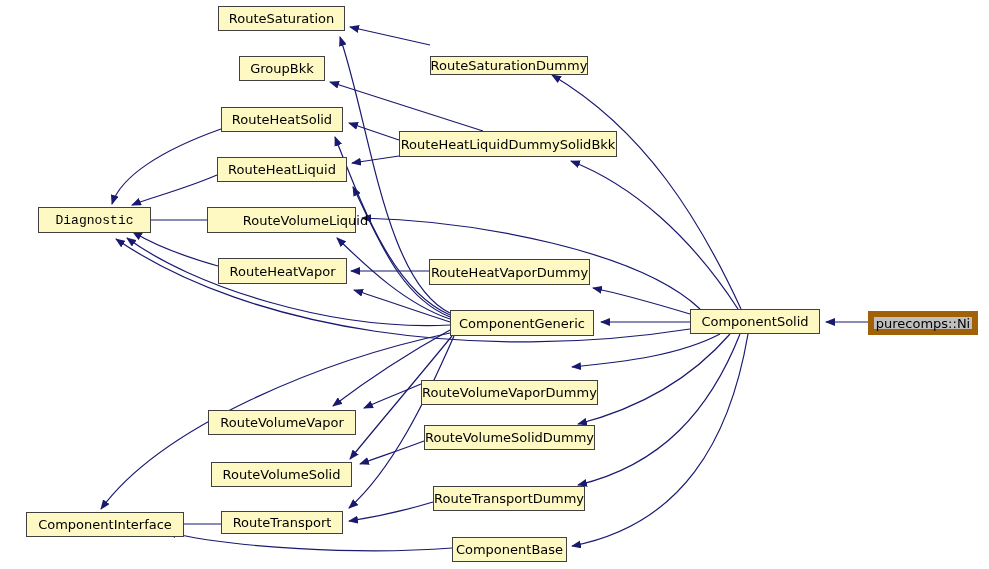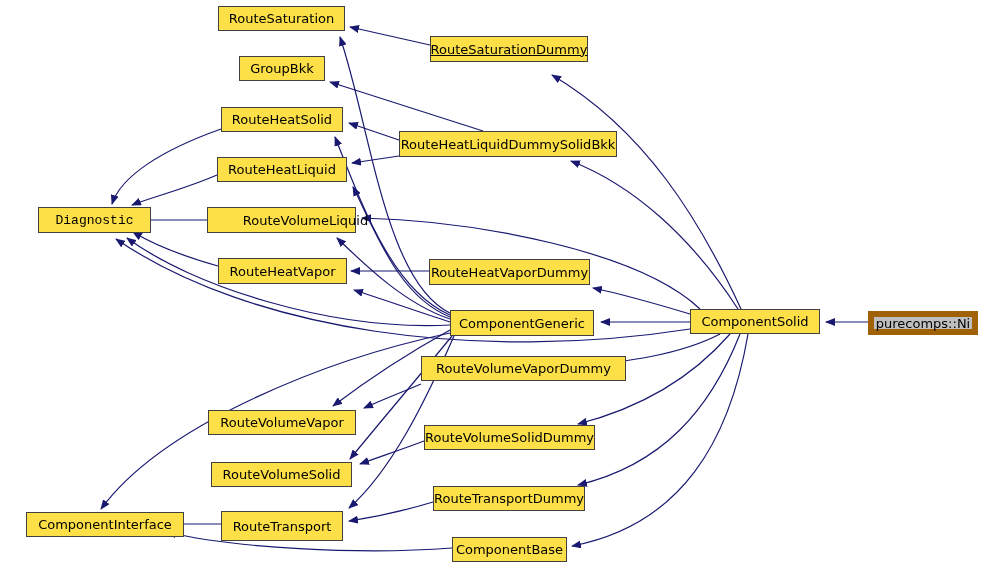--- a/index.html
+++ b/index.html
@@ -10,21 +10,21 @@
     font-family:"DejaVu Sans","Liberation Sans",sans-serif;
     overflow:hidden;
   }
   #edge-layer{position:absolute;left:0;top:0;width:989px;height:569px;}
   .edge{fill:none;stroke-width:1.2px;}
   .node{
     position:absolute;
     display:flex;align-items:center;justify-content:center;
     box-sizing:border-box;
     border:1px solid #404040;
-    background:#fde047;
+    background:#fef9c3;
     font-size:13px;color:#000000;
     white-space:nowrap;
     cursor:pointer;
   }
   .node.highlighted{
     background:#bfbfbf;
     border:6px solid #a16207;
     cursor:default;
   }
 </style>
@@ -73,21 +73,21 @@
         <path d="M217,175 C182,190 149,198 132,205" class="edge" stroke="#191970" marker-end="url(#arrow)"></path>
         <path d="M207,220 L133,220" class="edge" stroke="#191970" marker-end="url(#arrow)"></path>
         <path d="M218,266 C186,257 156,246 133,232" class="edge" stroke="#191970" marker-end="url(#arrow)"></path>
         <path d="M221,524 L166,524" class="edge" stroke="#191970" marker-end="url(#arrow)"></path>
       </g>
   </svg>
   <div>
       <div class="node" style="left: 218px; top: 6px; width: 127px; height: 25px;">
         <span>RouteSaturation</span>
       </div>
-      <div class="node" style="left: 430px; top: 36px; width: 158px; height: 26px; text-decoration: underline;">
+      <div class="node" style="left: 430px; top: 56px; width: 158px; height: 19px;">
         <span>RouteSaturationDummy</span>
       </div>
       <div class="node" style="left: 239px; top: 56px; width: 86px; height: 25px;">
         <span>GroupBkk</span>
       </div>
       <div class="node" style="left: 221px; top: 107px; width: 122px; height: 25px;">
         <span>RouteHeatSolid</span>
       </div>
       <div class="node" style="left: 399px; top: 131px; width: 218px; height: 26px;">
         <span>RouteHeatLiquidDummySolidBkk</span>
@@ -109,38 +109,38 @@
       </div>
       <div class="node" style="left: 450px; top: 310px; width: 144px; height: 26px;">
         <span>ComponentGeneric</span>
       </div>
       <div class="node" style="left: 690px; top: 309px; width: 130px; height: 25px;">
         <span>ComponentSolid</span>
       </div>
       <div class="node highlighted" style="left: 868px; top: 311px; width: 110px; height: 24px;">
         <span>purecomps::Ni</span>
       </div>
-      <div class="node" style="left: 421px; top: 356px; width: 205px; height: 25px;">
+      <div class="node" style="left: 421px; top: 380px; width: 177px; height: 25px;">
         <span>RouteVolumeVaporDummy</span>
       </div>
       <div class="node" style="left: 208px; top: 410px; width: 148px; height: 25px;">
         <span>RouteVolumeVapor</span>
       </div>
       <div class="node" style="left: 424px; top: 425px; width: 171px; height: 25px;">
         <span>RouteVolumeSolidDummy</span>
       </div>
       <div class="node" style="left: 211px; top: 462px; width: 141px; height: 25px;">
         <span>RouteVolumeSolid</span>
       </div>
       <div class="node" style="left: 433px; top: 486px; width: 152px; height: 25px;">
         <span>RouteTransportDummy</span>
       </div>
       <div class="node" style="left: 3px; top: 512px; width: 158px; height: 25px; margin-left: 23px;">
         <span>ComponentInterface</span>
       </div>
-      <div class="node" style="left: 221px; top: 511px; width: 122px; height: 30px;">
+      <div class="node" style="left: 221px; top: 511px; width: 122px; height: 23px;">
         <span>RouteTransport</span>
       </div>
       <div class="node" style="left: 452px; top: 537px; width: 115px; height: 25px;">
         <span>ComponentBase</span>
       </div>
     </div>
 </div>
 
 </body></html>

